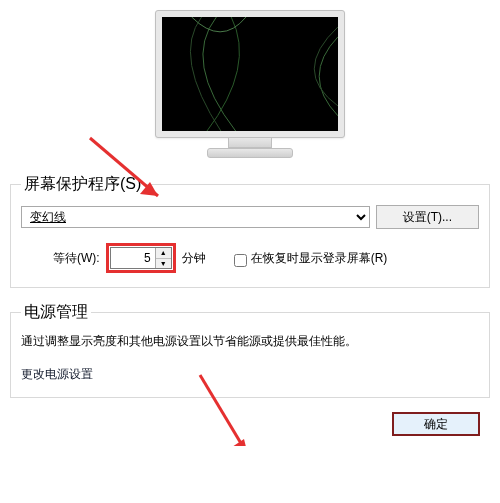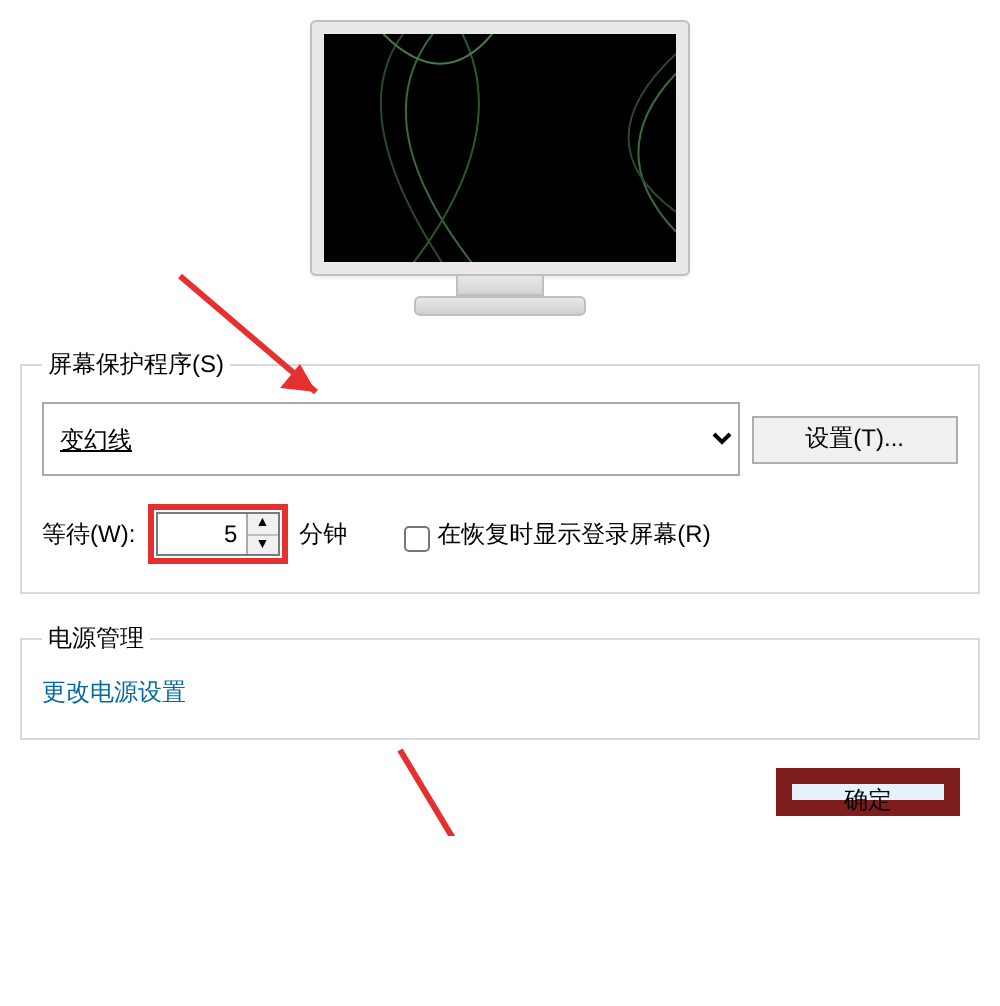--- a/index.html
+++ b/index.html
@@ -57,47 +57,47 @@
   }
 
   fieldset.group {
     border: 1px solid #d9d9d9;
     border-radius: 0;
     margin: 0 0 14px 0;
     padding: 10px 10px 14px 10px;
   }
   fieldset.group legend {
     padding: 0 3px;
-    font-size: 12px;
+    font-size: 16px;
   }
 
   .row { display:flex; align-items:center; gap:6px; }
-  .row + .row { margin-top: 14px; }
+  .row + .row { margin-top: 14px; margin-left: 32px; }
 
   select.dropdown {
     flex: 1 1 auto;
-    height: 37px;
+    height: 22px;
     font: inherit;
     border: 1px solid #a9a9a9;
     background: #fff;
     padding-left: 4px;
     text-decoration: underline;
   }
 
   button.win-btn {
     height: 24px;
     min-width: 80px;
     padding: 0 26px;
     font: inherit;
     background: #f0f0f0;
     border: 1px solid #adadad;
     cursor: pointer;
     white-space: nowrap;
   }
-  button.win-btn.primary { border: 8px solid #7f1d1d; background:#e5f1fb; }
+  button.win-btn.primary { border: 2px solid #7f1d1d; background:#e5f1fb; }
 
   .spinner {
     display:flex;
     align-items:stretch;
     border: 1px solid #7a7a7a;
     height: 22px;
     background:#fff;
   }
   .spinner input {
     width: 44px;
@@ -125,21 +125,21 @@
     cursor:pointer;
   }
   .spinner .spin-btns div:last-child { border-bottom:none; }
 
   .highlight-box { border: 3px solid #e53030; padding:1px; }
 
   input[type=checkbox] {
     width:13px; height:13px; margin:0 4px 0 0; vertical-align:middle;
   }
 
-  a.link { color:#0369a1; text-decoration:none; }
+  a.link { color:#0f172a; text-decoration:none; }
 
   .dialog-buttons {
     display:flex;
     justify-content:flex-end;
     gap:10px;
     padding-right:10px;
     margin-top:8px;
   }
 
   
@@ -201,20 +201,21 @@
       <span style="width:16px"></span>
       <label style="display:flex;align-items:flex-end;">
         <input type="checkbox" style="">
         <span>在恢复时显示登录屏幕(R)</span>
       </label>
     </div>
   </fieldset>
 
   <fieldset class="group">
     <legend>电源管理</legend>
+    <div style="margin-bottom:16px;">通过调整显示亮度和其他电源设置以节省能源或提供最佳性能。</div>
     <a href="#" class="link">更改电源设置</a>
   </fieldset>
 
   <div class="dialog-buttons">
     <button class="win-btn primary" style="min-width:88px">确定</button>
   </div>
 
   <div class="arrow" style="left:70px; top:118px; width:100px; height:90px;">
     <svg width="100" height="90">
       <line x1="10" y1="10" x2="78" y2="68"></line>

